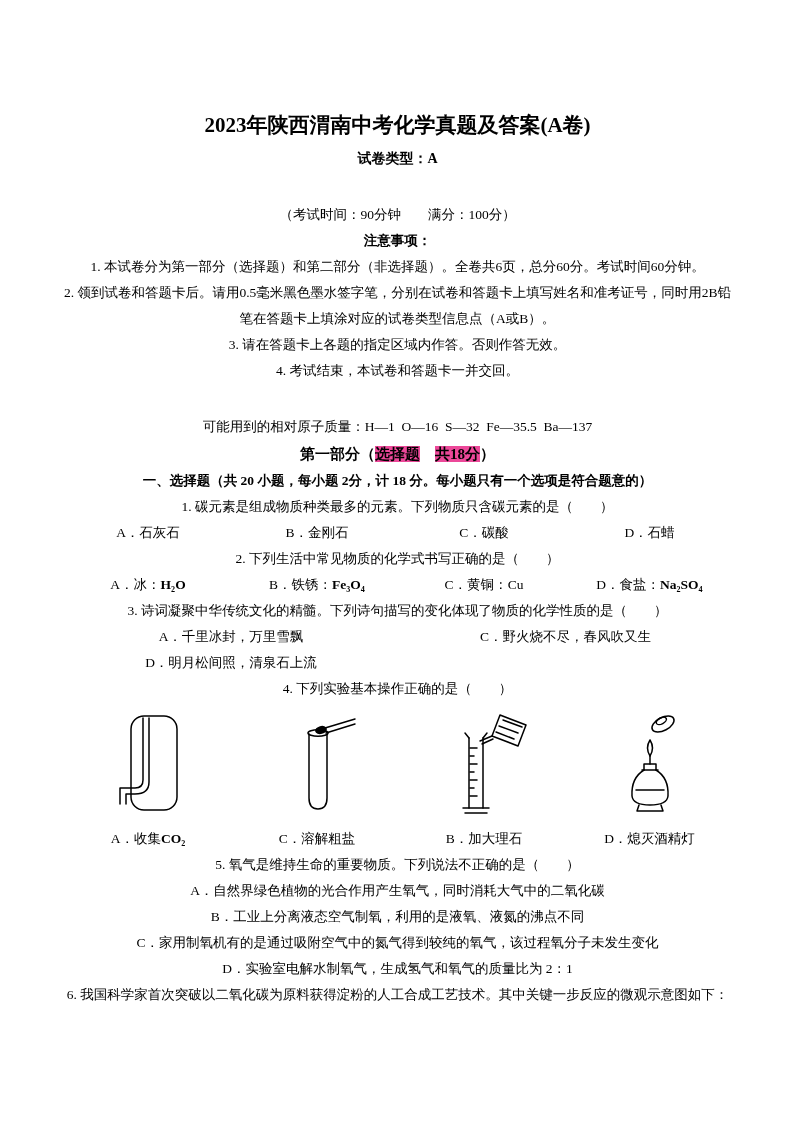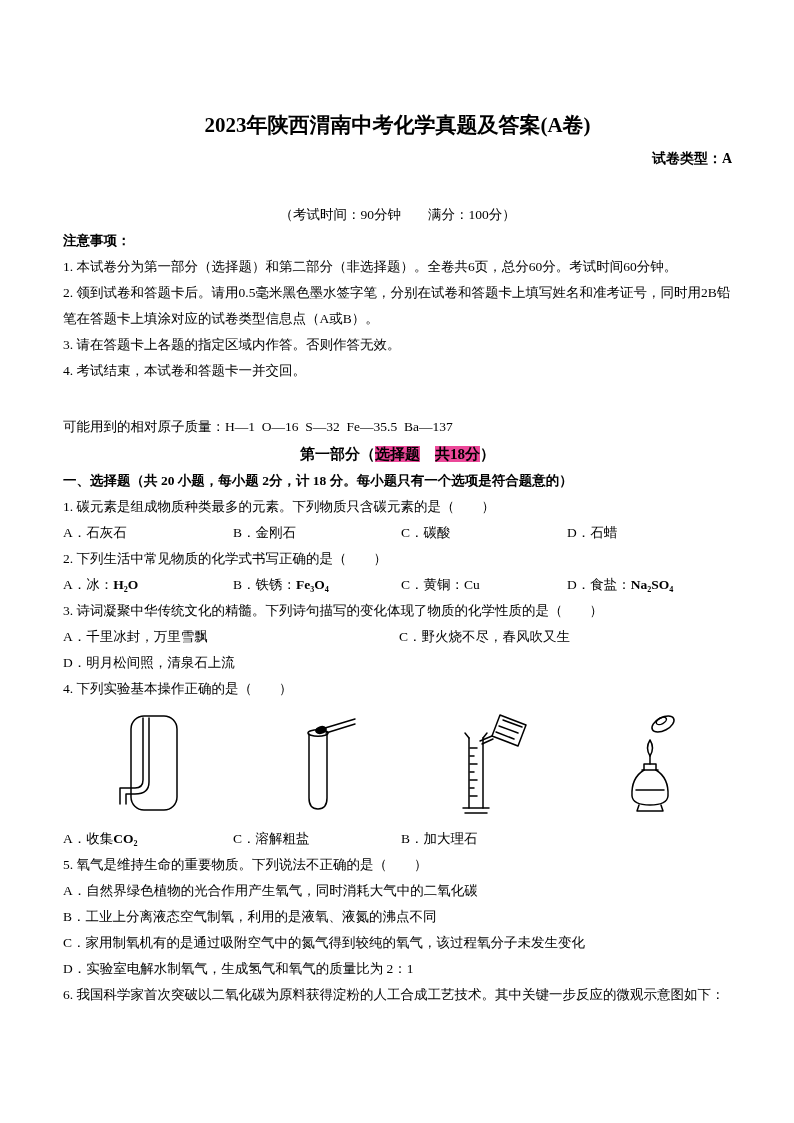--- a/index.html
+++ b/index.html
@@ -3,23 +3,23 @@
 <meta charset="utf-8">
 <style>
   * { box-sizing: border-box; }
   html, body { margin: 0; padding: 0; background: #ffffff; }
   .page {
     width: 794px; height: 1123px; background: #ffffff; color: #000000;
     font-family: "Liberation Serif", "DejaVu Serif", serif;
     overflow: hidden; margin: 0 auto; position: relative;
   }
   .content { padding: 110px 62px 0 63px; }
-  p { margin: 0; font-size: 13.5px; line-height: 26px; }
+  p { margin: 0; font-size: 13.5px; line-height: 26px; text-align: center; }
   .title { font-size: 21px; font-weight: bold; text-align: center; margin: 0 0 6px 0; line-height: 30px; }
-  .paper-type { text-align: right; font-weight: bold; font-size: 14px; }
+  .paper-type { font-weight: bold; font-size: 14px; }
   .exam-info { text-align: center; }
   .bold { font-weight: bold; }
   .b { font-weight: bold; margin-top: 24px; }
   .keep { white-space: pre-wrap; margin-top: 30px; }
   .section-heading { text-align: center; font-weight: bold; font-size: 15px; line-height: 28px; }
   .hl { background: #ec4899; }
   .grid4 { display: grid; grid-template-columns: 170px 168px 166px 1fr; }
   .grid2 { display: grid; grid-template-columns: 336px 1fr; }
   .figures { display: grid; grid-template-columns: 170px 168px 166px 1fr; align-items: end; padding: 8px 0 4px 0; }
   .figure-cell { display: flex; justify-content: center; }
@@ -134,20 +134,21 @@
             </g>
           </svg>
         </div>
 
       </div>
 
       <div class="grid4">
         <p><span>A．收集</span><span class="b">CO₂</span></p>
         <p><span>C．溶解粗盐</span></p>
         <p><span>B．加大理石</span></p>
+        <p><span>D．熄灭酒精灯</span></p>
       </div>
     </div>
 
     <div>
       <p>5. 氧气是维持生命的重要物质。下列说法不正确的是（　　）</p>
       <p>A．自然界绿色植物的光合作用产生氧气，同时消耗大气中的二氧化碳</p>
       <p>B．工业上分离液态空气制氧，利用的是液氧、液氮的沸点不同</p>
       <p>C．家用制氧机有的是通过吸附空气中的氮气得到较纯的氧气，该过程氧分子未发生变化</p>
       <p>D．实验室电解水制氧气，生成氢气和氧气的质量比为 2：1</p>
     </div>

